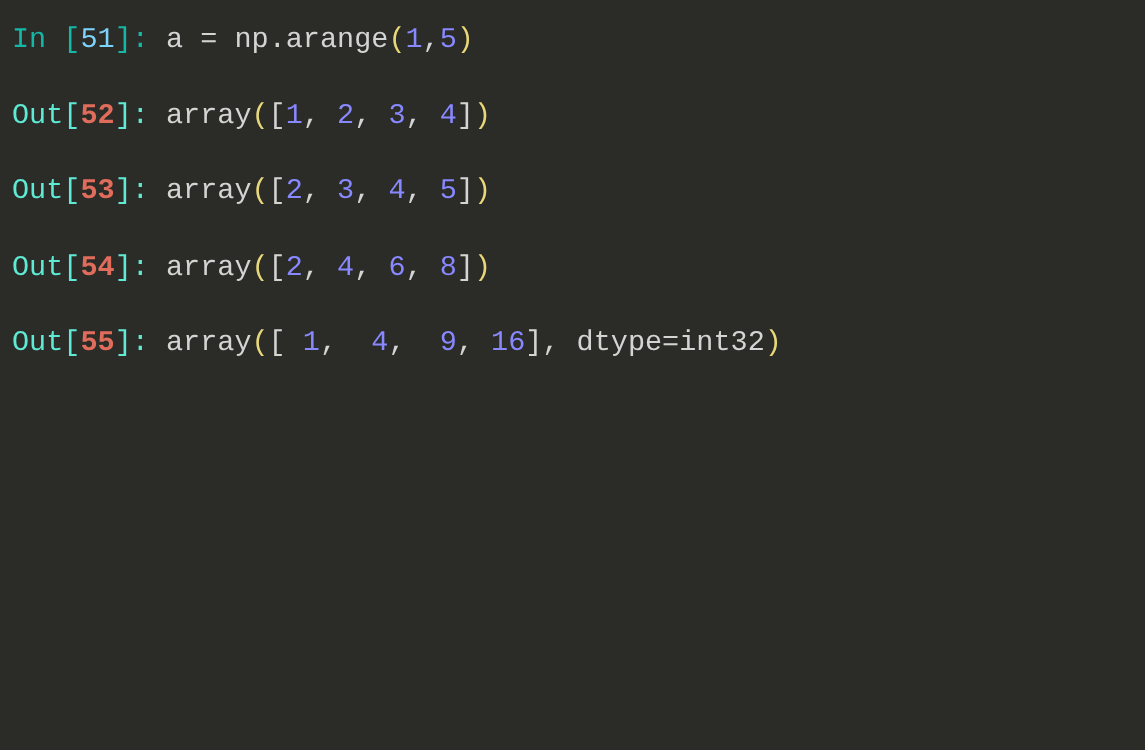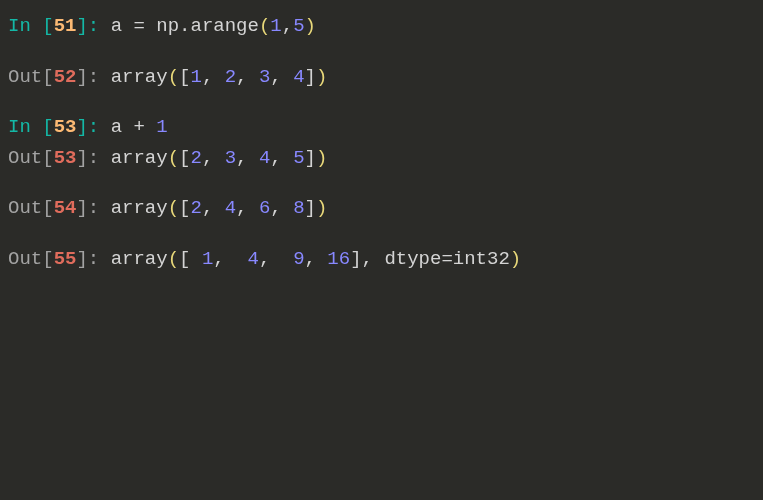--- a/index.html
+++ b/index.html
@@ -22,42 +22,41 @@
       white-space: pre;
       margin-bottom: 2px;
     }
     .block {
       margin-bottom: 22px;
     }
     .block:last-child {
       margin-bottom: 0;
     }
     .in-label { color: #14b8a6; }
-    .out-label { color: #a3a3a3; }
-    .num-green { color: #fdba74; font-weight: bold; }
+    .out-label { color: #5eead4; }
+    .num-green { color: #7dd3fc; font-weight: normal; }
     .num-red { color: #e06c5c; font-weight: bold; }
     .code { color: #d4d4d4; }
     .number { color: #8888ff; }
     .paren { color: #e8d87a; }
     .operator { color: #d4d4d4; }
     .ident { color: #d4d4d4; }
     .eq { color: #d4d4d4; }
   </style>
 </head>
 <body>
 
 <div id="container">
     <div class="block">
       <div class="line"><span class="in-label">In </span><span class="in-label">[</span><span class="num-green">51</span><span class="in-label">]</span><span class="in-label">: </span><span class="ident">a</span><span class="code"> </span><span class="eq">=</span><span class="code"> </span><span class="ident">np</span><span class="code">.</span><span class="ident">arange</span><span class="paren">(</span><span class="number">1</span><span class="code">,</span><span class="number">5</span><span class="paren">)</span></div>
     </div>
     <div class="block">
       <div class="line"><span class="out-label">Out</span><span class="out-label">[</span><span class="num-red">52</span><span class="out-label">]</span><span class="out-label">: </span><span class="ident">array</span><span class="paren">(</span><span class="code">[</span><span class="number">1</span><span class="code">,</span><span class="code"> </span><span class="number">2</span><span class="code">,</span><span class="code"> </span><span class="number">3</span><span class="code">,</span><span class="code"> </span><span class="number">4</span><span class="code">]</span><span class="paren">)</span></div>
     </div>
     <div class="block">
-      <div class="line"><span class="in-label">In </span><span class="in-label">[</span><span class="num-green">53</span><span class="in-label">]</span><span class="in-label">: </span><span class="ident">a</span><span class="code"> </span><span class="operator">+</span><span class="code"> </span><span class="number">1</span></div>
       <div class="line"><span class="out-label">Out</span><span class="out-label">[</span><span class="num-red">53</span><span class="out-label">]</span><span class="out-label">: </span><span class="ident">array</span><span class="paren">(</span><span class="code">[</span><span class="number">2</span><span class="code">,</span><span class="code"> </span><span class="number">3</span><span class="code">,</span><span class="code"> </span><span class="number">4</span><span class="code">,</span><span class="code"> </span><span class="number">5</span><span class="code">]</span><span class="paren">)</span></div>
     </div>
     <div class="block">
       <div class="line"><span class="out-label">Out</span><span class="out-label">[</span><span class="num-red">54</span><span class="out-label">]</span><span class="out-label">: </span><span class="ident">array</span><span class="paren">(</span><span class="code">[</span><span class="number">2</span><span class="code">,</span><span class="code"> </span><span class="number">4</span><span class="code">,</span><span class="code"> </span><span class="number">6</span><span class="code">,</span><span class="code"> </span><span class="number">8</span><span class="code">]</span><span class="paren">)</span></div>
     </div>
     <div class="block">
       <div class="line"><span class="out-label">Out</span><span class="out-label">[</span><span class="num-red">55</span><span class="out-label">]</span><span class="out-label">: </span><span class="ident">array</span><span class="paren">(</span><span class="code">[</span><span class="code"> </span><span class="number">1</span><span class="code">,</span><span class="code">  </span><span class="number">4</span><span class="code">,</span><span class="code">  </span><span class="number">9</span><span class="code">,</span><span class="code"> </span><span class="number">16</span><span class="code">]</span><span class="code">,</span><span class="code"> </span><span class="ident">dtype</span><span class="operator">=</span><span class="ident">int32</span><span class="paren">)</span></div>
     </div>
   </div>
 

